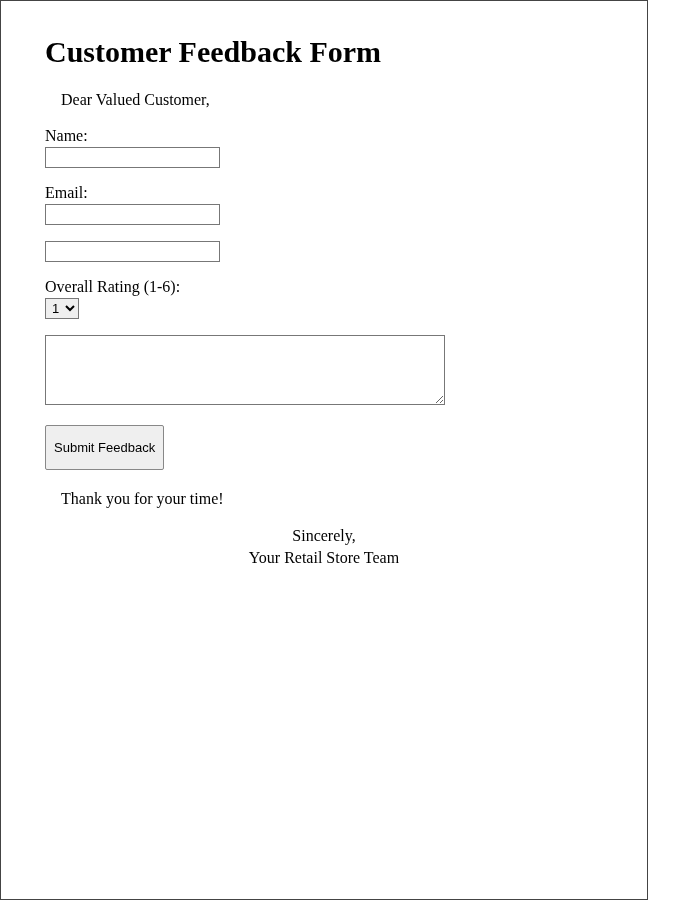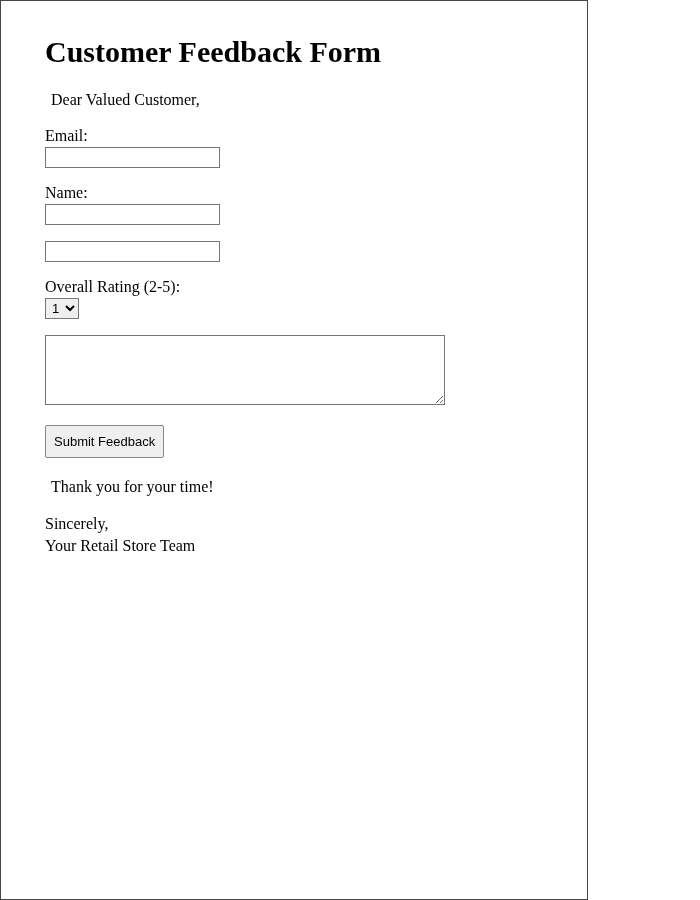--- a/index.html
+++ b/index.html
@@ -5,34 +5,34 @@
     * {
       box-sizing: border-box;
     }
     body {
       margin: 0;
       padding: 0;
       font-family: "Times New Roman", Times, serif;
       background: #fff;
     }
     .page {
-      width: 588px;
+      width: 648px;
       height: 900px;
       border: 1px solid #444;
       margin: 0;
       padding: 34px 44px;
       position: relative;
     }
     h1 {
       font-size: 30px;
       font-weight: bold;
       margin: 0 0 20px 0;
     }
     p {
-      margin: 0 0 16px 6px;
+      margin: 0 0 16px 16px;
       font-size: 16px;
       line-height: 1.35;
     }
     .field {
       margin: 0 0 16px 0;
     }
     .field label {
       display: block;
       font-size: 16px;
       margin-bottom: 2px;
@@ -62,58 +62,59 @@
       font-size: 13px;
       padding: 2px 3px;
       resize: both;
     }
     .submit-wrap {
       margin: 0 0 18px 0;
     }
     button.submit {
       font-family: Arial, sans-serif;
       font-size: 13px;
-      padding: 8px 8px;
+      padding: 14px 8px;
       background: #efefef;
       border: 1px solid #888;
       border-radius: 2px;
       cursor: pointer;
     }
     .signoff {
       margin: 0 0 0 0;
       font-size: 16px;
       line-height: 1.35;
+      text-align: center;
     }
   </style>
 </head>
 <body>
 
 <div class="page">
 
   <h1>Customer Feedback Form</h1>
 
   <p>Dear Valued Customer,</p>
 
 
   <div class="field">
-    <label>Email:</label>
+    <label>Name:</label>
     <input type="text" value="" style="">
   </div>
 
   <div class="field">
-    <label>Name:</label>
+    <label>Email:</label>
     <input type="text" value="" style="">
   </div>
 
   <div class="field">
     <input type="text" value="" style="">
   </div>
 
   <div class="field">
-    <label>Overall Rating (2-5):</label>
+    <label>Overall Rating (1-6):</label>
     <select>
       <option>1</option>
     </select>
   </div>
 
   <div class="field">
     <textarea style=""></textarea>
   </div>
 
   <div class="submit-wrap">

